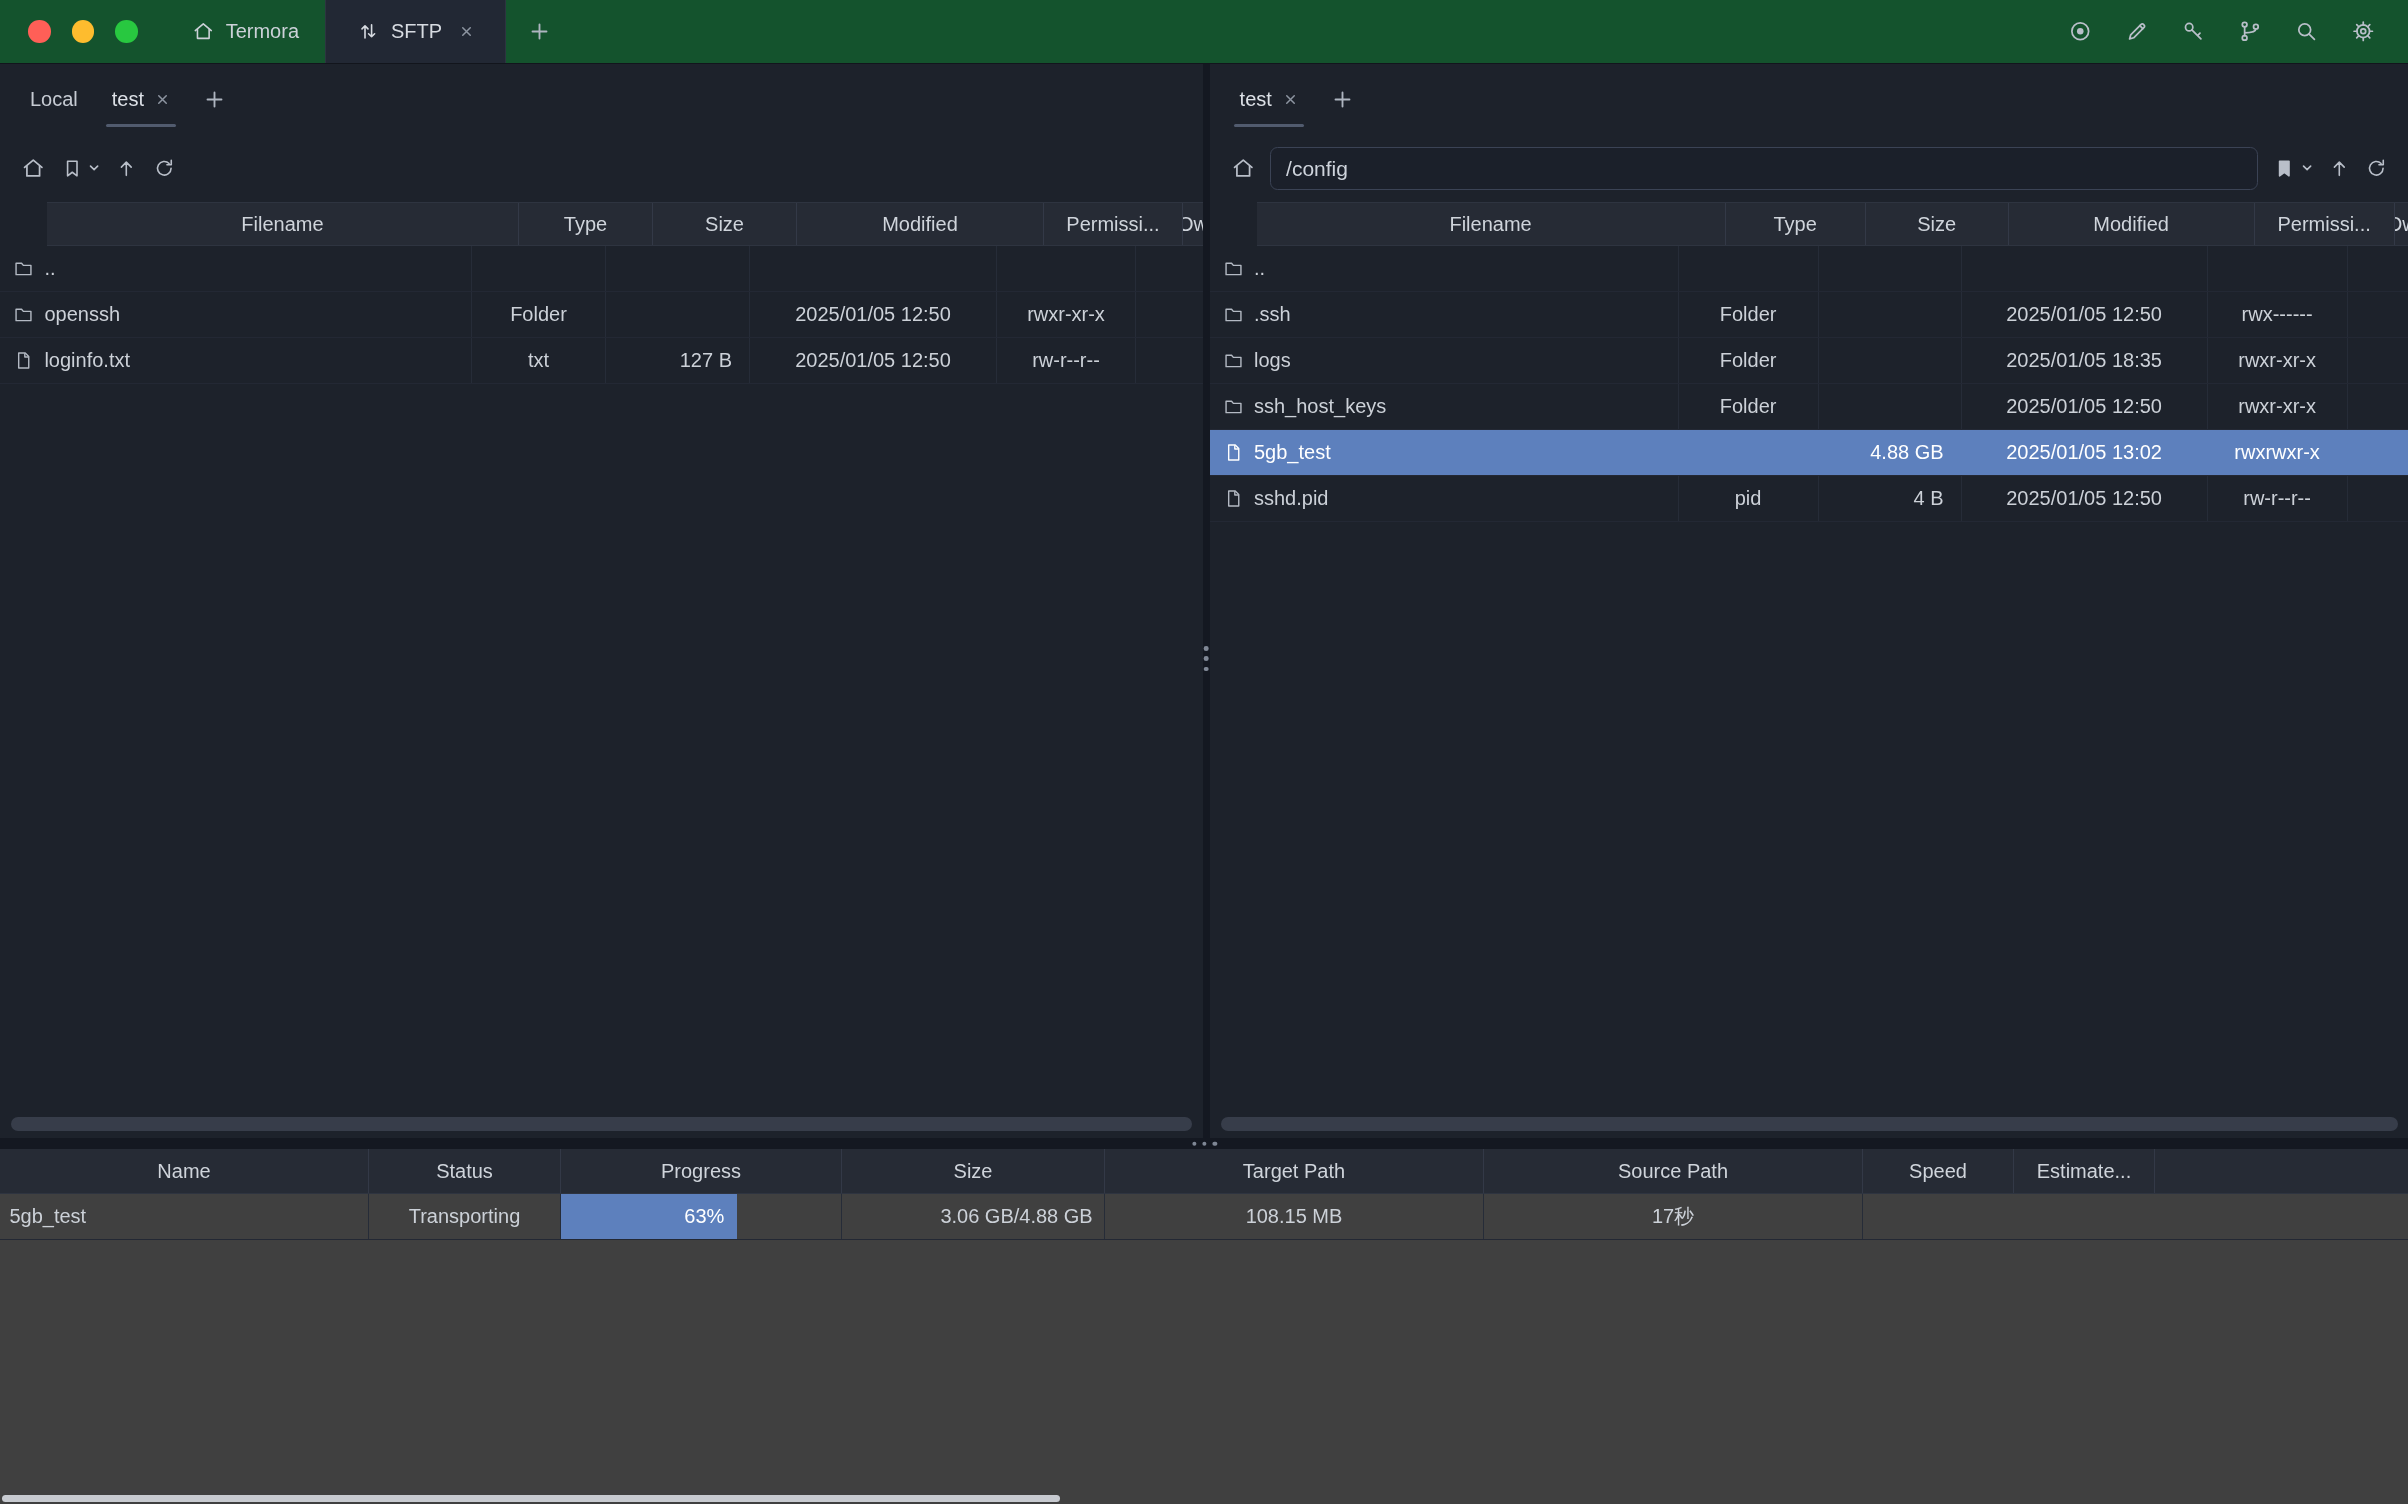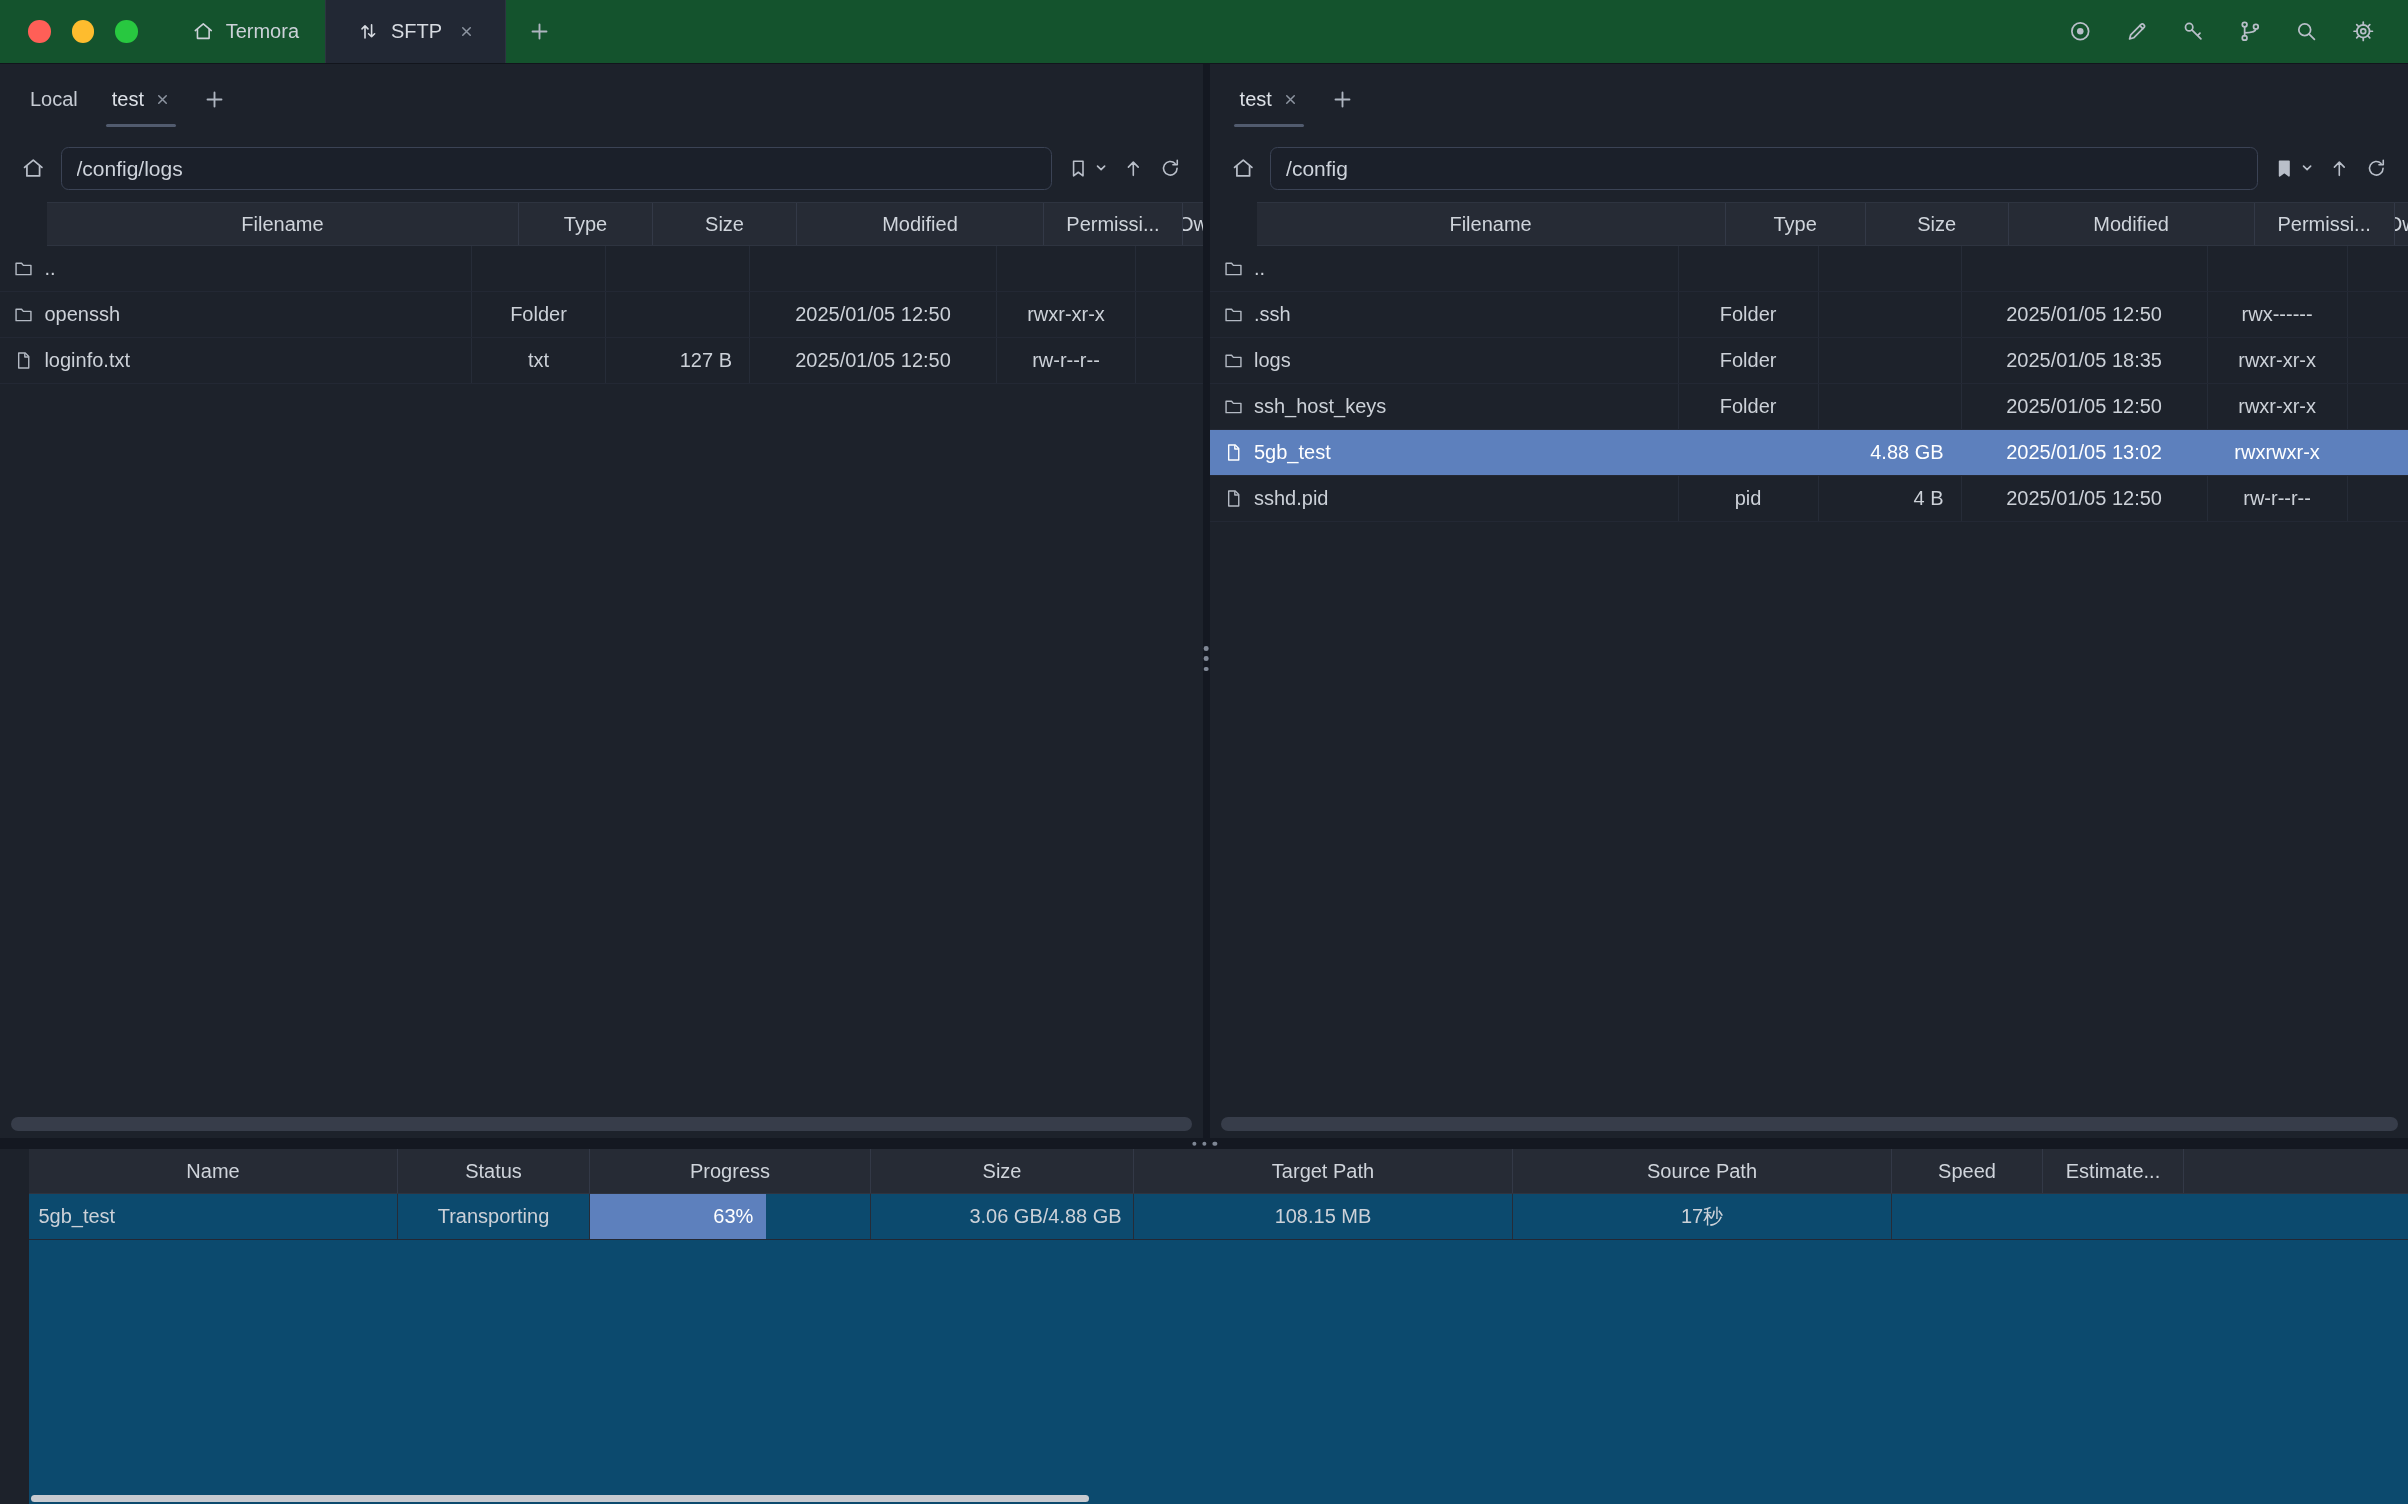--- a/index.html
+++ b/index.html
@@ -94,21 +94,21 @@
   .pane-scroll {
     position:absolute; left:11.3px; right:11.3px; bottom:7.5px; height:14px;
     background:#373d4a; border-radius:7.5px;
   }
 
   
   .h-split { height:11.3px; flex:0 0 11.3px; background:#141821; position:relative; }
   .h-dots { position:absolute; left:50%; top:50%; transform:translate(-50%,-50%); display:flex; gap:5.6px; }
 
   
-  .transfer { flex:1; position:relative; background:#0c4a6e;margin-left:29px; }
+  .transfer { flex:1; position:relative; background:#404040; }
   .t-cols { grid-template-columns:369px 192px 281px 263px 379px 379px 151px 141px 1fr; }
   .t-header {
     display:grid; height:45px; background:#262b35; border-bottom:0.9px solid #2e3440; color:#cfd4db;
   }
   .t-header > div {
     display:flex; align-items:center; justify-content:center;
     border-right:0.9px solid #333947; overflow:hidden; white-space:nowrap; height:100%;
   }
   .t-header > div:last-child { border-right:none; }
   .t-row { display:grid; height:46px; border-bottom:0.9px solid #232834; color:#ccd1d8; }
@@ -244,21 +244,20 @@
         </div>
       </div>
 
       <div class="pathbar">
         <span class="icon-btn">
           <svg class="s26" viewBox="0 0 24 24" fill="none" stroke="currentColor" stroke-width="1.7" stroke-linecap="round" stroke-linejoin="round">
             <path d="M3.5 11.2 12 4l8.5 7.2"></path>
               <path d="M5.8 10v9.5h12.4V10"></path>
           </svg>
         </span>
-        <input class="path-input" type="text" value="/config/logs" style="">
         <span class="bookmark-group">
           <span>
             <svg class="s24" viewBox="0 0 24 24" fill="none" stroke="currentColor" stroke-width="1.7" stroke-linejoin="round">
                 <path d="M7 4.5h10V20l-5-3.8L7 20z"></path>
               </svg>
           </span>
           <span>
             <svg class="s13" viewBox="0 0 12 12" fill="none" stroke="currentColor" stroke-width="1.6" stroke-linecap="round">
                 <path d="M2.5 4l3.5 3.5L9.5 4"></path>
               </svg>

